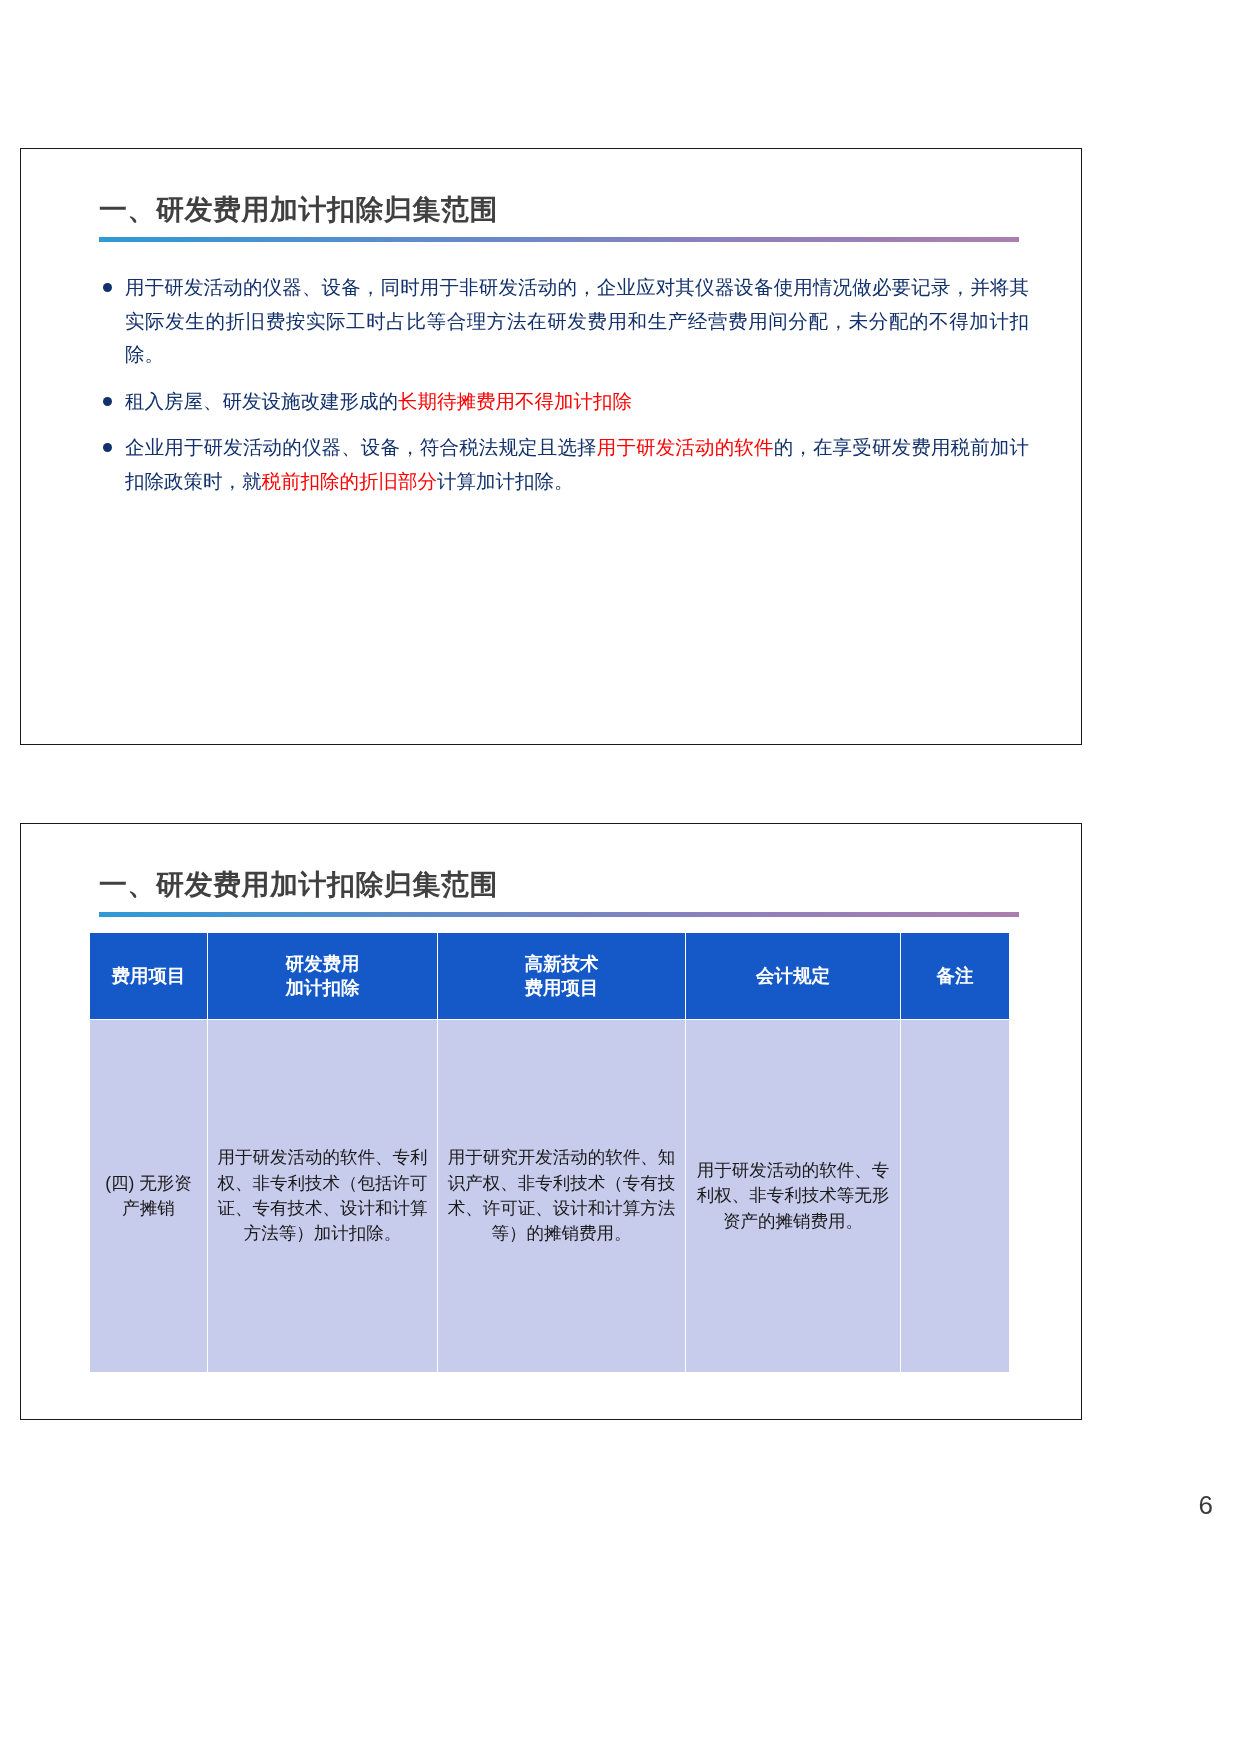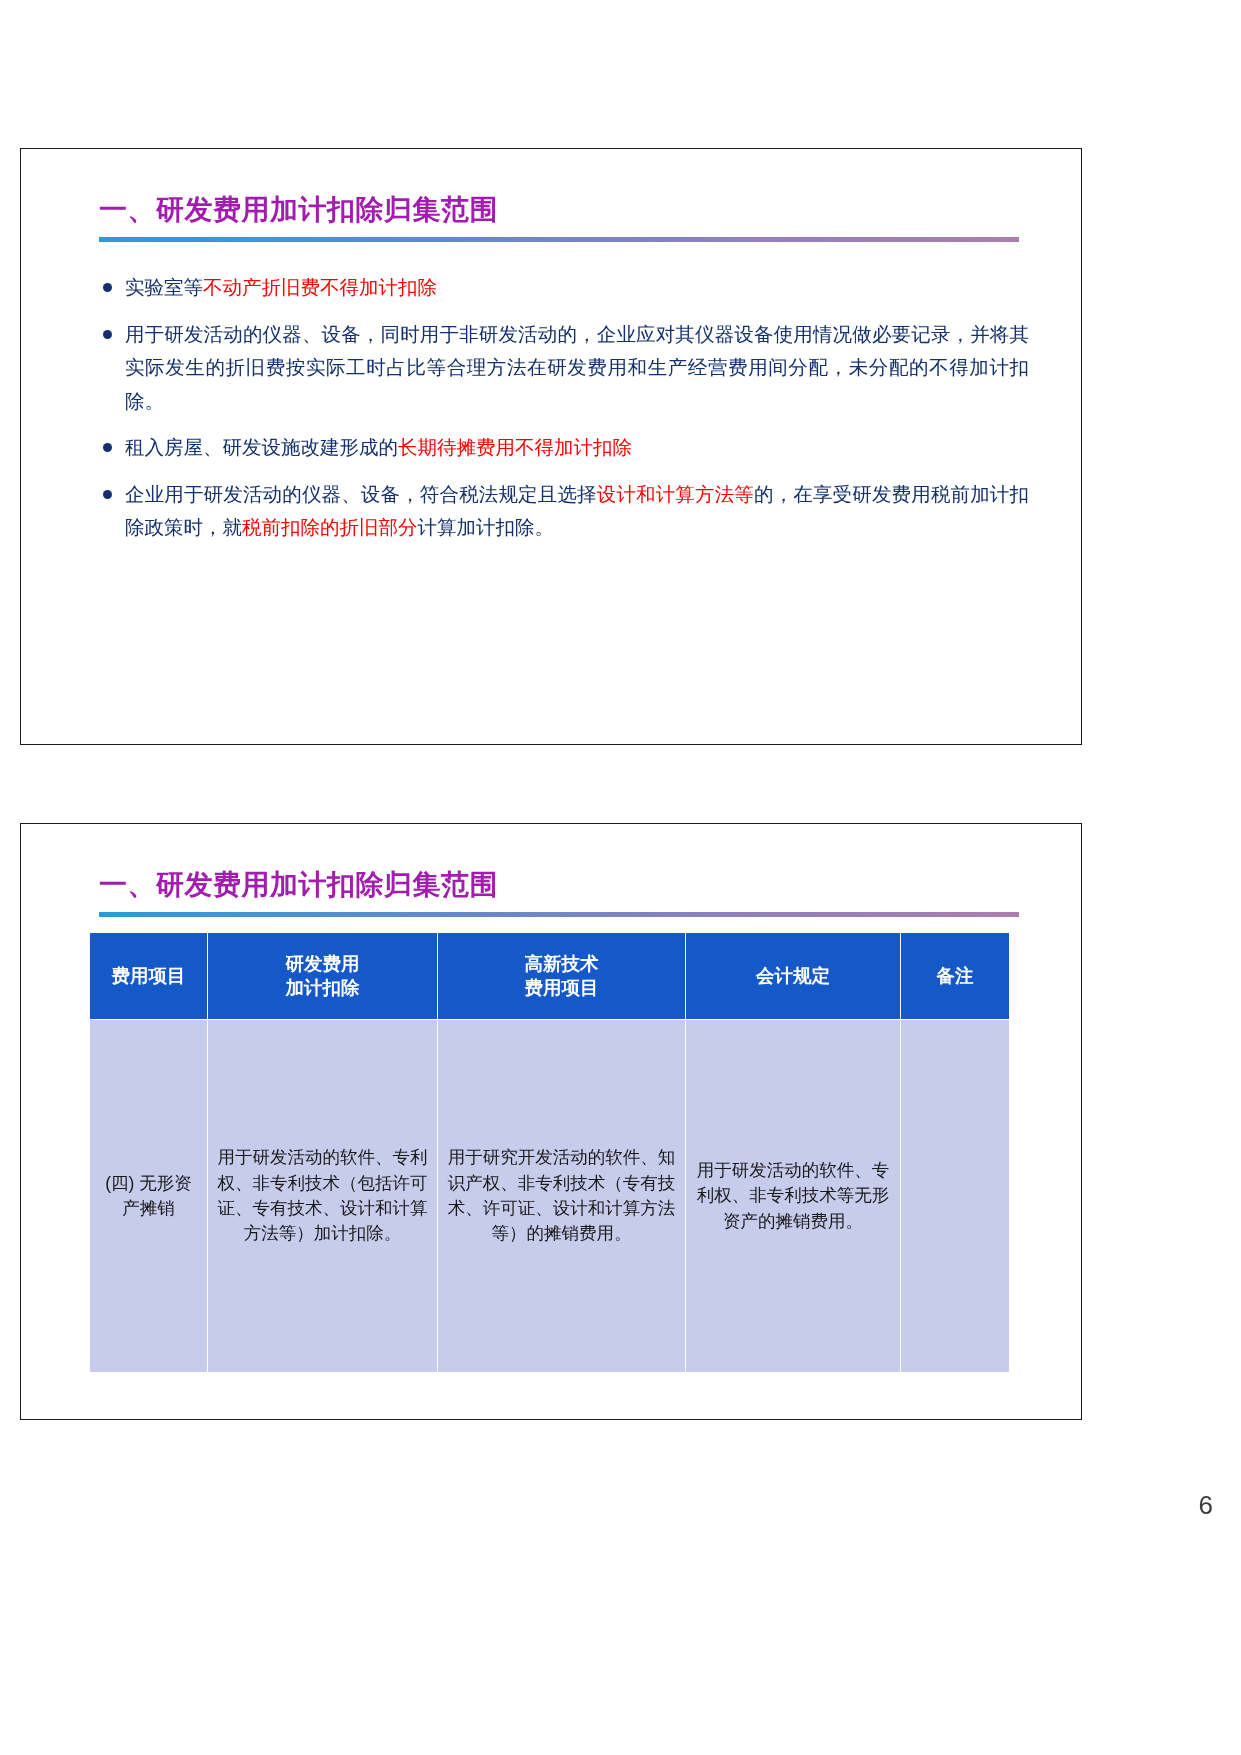--- a/index.html
+++ b/index.html
@@ -42,21 +42,21 @@
     height: 597px;
   }
 
   
   .slide-heading {
     position: absolute;
     left: 78px;
     top: 42px;
     font-size: 28px;
     font-weight: bold;
-    color: #a21caf;
+    color: #404040;
     letter-spacing: 0.5px;
     white-space: nowrap;
   }
   .heading-rule {
     position: absolute;
     left: 78px;
     top: 88px;
     width: 920px;
     height: 5px;
     background: linear-gradient(to right, #2E9AD6 0%, #5F8BCA 35%, #8D80BD 68%, #AB7EAE 100%);
@@ -143,34 +143,31 @@
 <body>
 
 <div class="page">
 
   <div class="slide" id="slide-1">
     <div class="slide-heading">一、研发费用加计扣除归集范围</div>
     <div class="heading-rule"></div>
 
     <div class="bullet-list">
 
-      <div class="bullet-item">
-        <span>实验室等</span><span class="red">不动产折旧费不得加计扣除</span>
-      </div>
 
       <div class="bullet-item">
         <span>用于研发活动的仪器、设备，同时用于非研发活动的，企业应对其仪器设备使用情况做必要记录，并将其实际发生的折旧费按实际工时占比等合理方法在研发费用和生产经营费用间分配，未分配的不得加计扣除。</span>
       </div>
 
       <div class="bullet-item">
         <span>租入房屋、研发设施改建形成的</span><span class="red">长期待摊费用不得加计扣除</span>
       </div>
 
       <div class="bullet-item">
-        <span>企业用于研发活动的仪器、设备，符合税法规定且选择</span><span class="red">设计和计算方法等</span><span>的，在享受研发费用税前加计扣除政策时，就</span><span class="red">税前扣除的折旧部分</span><span>计算加计扣除。</span>
+        <span>企业用于研发活动的仪器、设备，符合税法规定且选择</span><span class="red">用于研发活动的软件</span><span>的，在享受研发费用税前加计扣除政策时，就</span><span class="red">税前扣除的折旧部分</span><span>计算加计扣除。</span>
       </div>
 
     </div>
   </div>
 
   <div class="slide" id="slide-2">
     <div class="slide-heading">一、研发费用加计扣除归集范围</div>
     <div class="heading-rule"></div>
 
     <table class="data-table">

